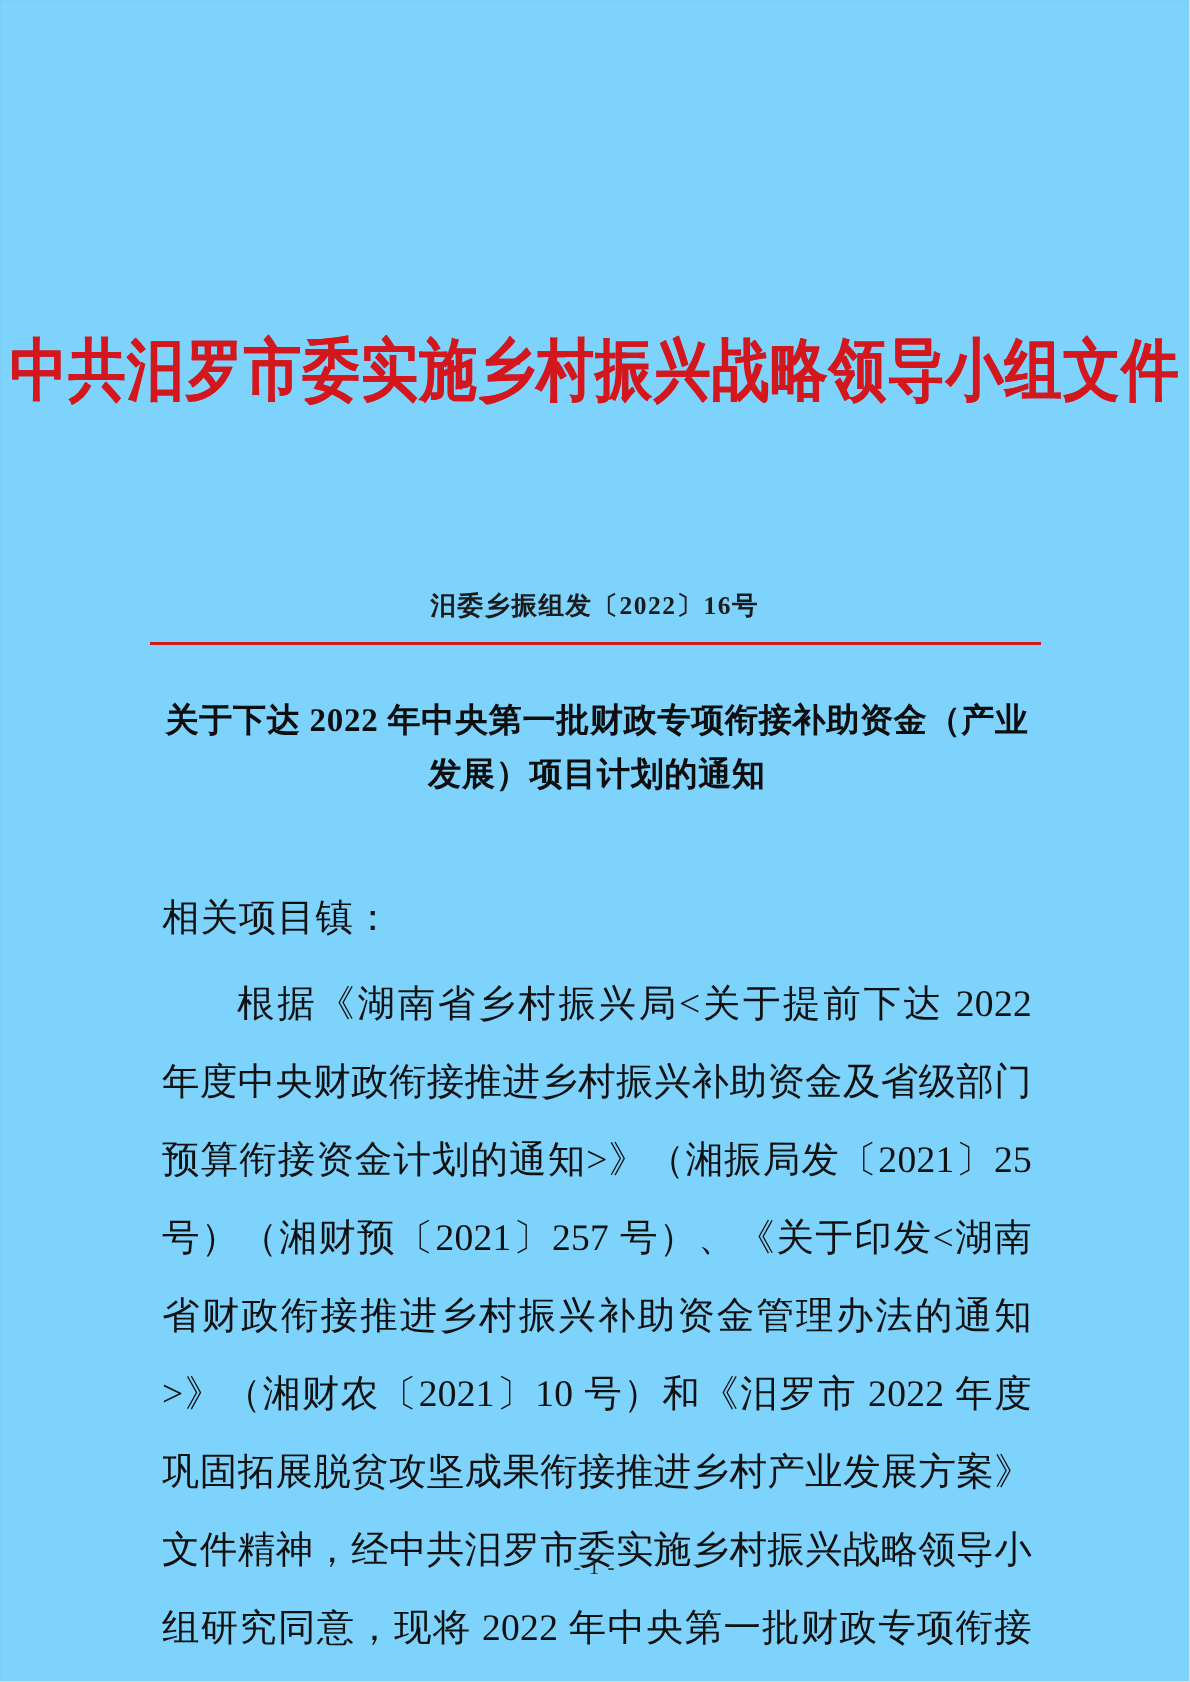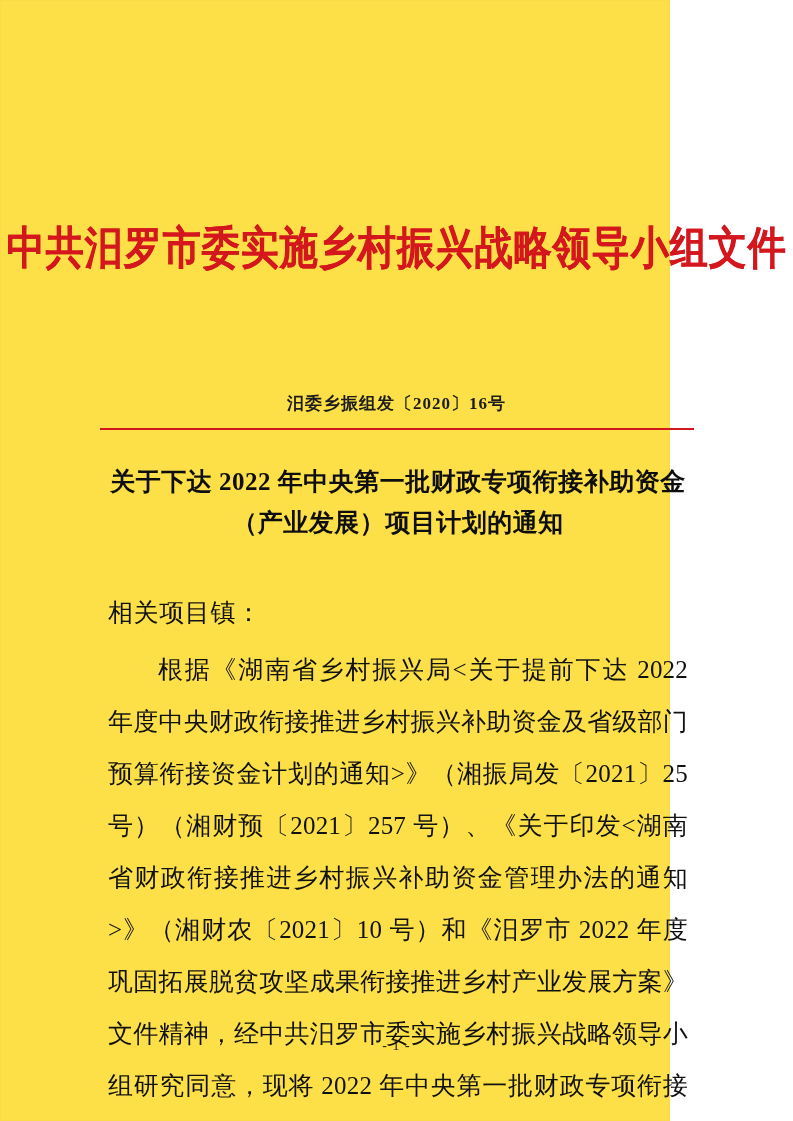--- a/index.html
+++ b/index.html
@@ -10,23 +10,23 @@
   body {
     width: 793px;
     height: 1121px;
     font-family: "Liberation Serif", "DejaVu Serif", serif;
     color: #111111;
     position: relative;
     overflow: hidden;
   }
   .page {
     position: relative;
-    width: 670px;
+    width: 793px;
     height: 1121px;
-    background: #fde047;
+    background: #7dd3fc;
     box-sizing: border-box;
   }
   .paper-edge {
     position: absolute;
     inset: 0;
     pointer-events: none;
     box-shadow: inset 0 0 2px rgba(0,0,0,0.05);
   }
 
   
@@ -74,21 +74,21 @@
     background: #d4161d;
   }
 
   
   .doc-title {
     position: absolute;
     top: 462px;
     left: 110px;
     width: 576px;
     text-align: center;
-    font-size: 25px;
+    font-size: 22px;
     font-weight: bold;
     line-height: 1.62;
     letter-spacing: 0.5px;
     color: #0e0e0e;
   }
 
   
   .body-block {
     position: absolute;
     top: 588px;
@@ -125,21 +125,21 @@
 </head>
 <body>
 
 <div class="page">
   <div class="paper-edge"></div>
 
   <div class="masthead">
     <div class="masthead-title">中共汨罗市委实施乡村振兴战略领导小组文件</div>
   </div>
 
-  <div class="doc-number">汨委乡振组发〔2020〕16号</div>
+  <div class="doc-number">汨委乡振组发〔2022〕16号</div>
 
   <div class="red-rule"></div>
 
   <div class="doc-title">关于下达 2022 年中央第一批财政专项衔接补助资金（产业发展）项目计划的通知</div>
 
   <div class="body-block">
     <div class="salutation">相关项目镇：</div>
     <div class="para">根据《湖南省乡村振兴局&lt;关于提前下达 2022 年度中央财政衔接推进乡村振兴补助资金及省级部门预算衔接资金计划的通知&gt;》（湘振局发〔2021〕25 号）（湘财预〔2021〕257 号）、《关于印发&lt;湖南省财政衔接推进乡村振兴补助资金管理办法的通知&gt;》（湘财农〔2021〕10 号）和《汨罗市 2022 年度巩固拓展脱贫攻坚成果衔接推进乡村产业发展方案》文件精神，经中共汨罗市委实施乡村振兴战略领导小组研究同意，现将 2022 年中央第一批财政专项衔接补助资金（产业发展）项目计划下达到各相关项目镇，并就有关事项通知如下：</div>
   </div>
 

